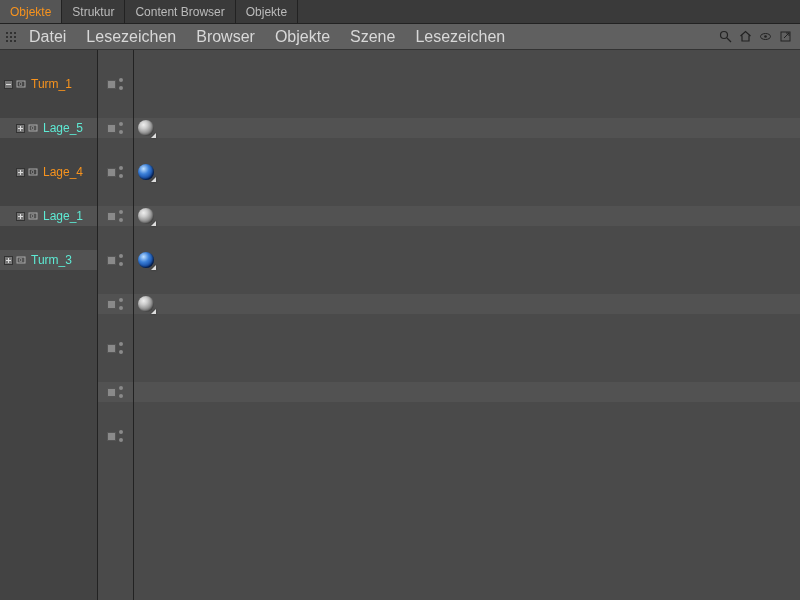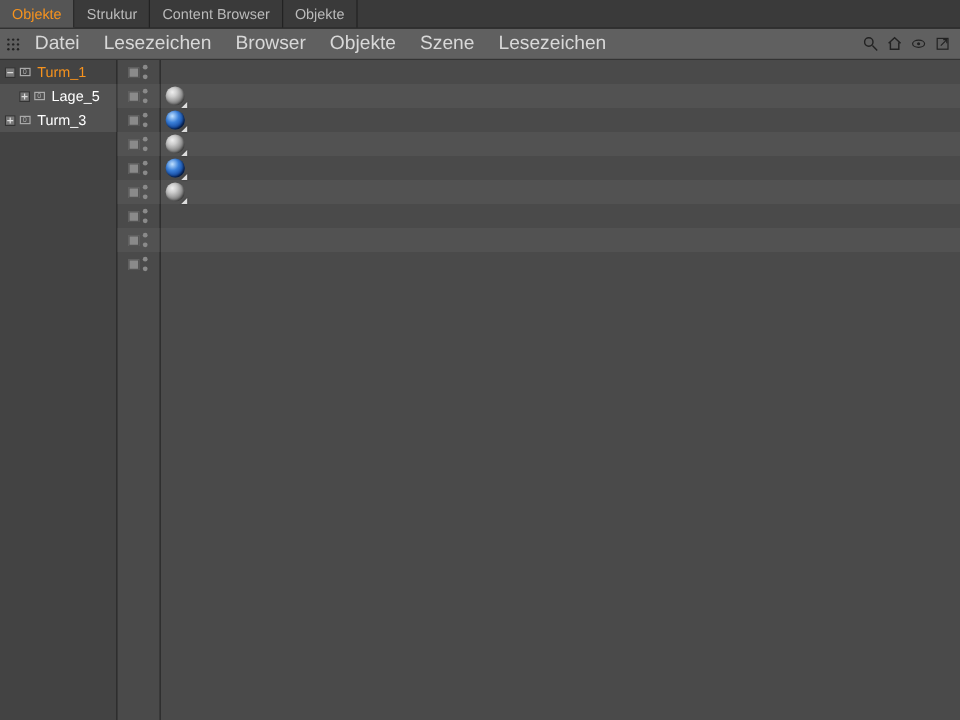--- a/index.html
+++ b/index.html
@@ -14,32 +14,32 @@
   .menubar-right { display: flex; align-items: center; gap: 6px; padding-right: 4px; }
   .menu-icon { width: 14px; height: 14px; display: flex; align-items: center; justify-content: center; color: #222; }
   .menu-item { padding: 3px 9px; font-size: 16px; color: #d8d8d8; cursor: default; }
   .right-icon { width: 14px; height: 14px; display: flex; align-items: center; justify-content: center; color: #222; }
 
   .panel { display: flex; height: calc(600px - 24px - 26px); }
   .tree-col { width: 98px; background: #434343; border-right: 1px solid #222; }
   .vis-col  { width: 36px; background: #4a4a4a; border-right: 1px solid #222; }
   .tags-col { flex: 1; background: #4a4a4a; }
 
-  .row { height: 20px; display: flex; align-items: center; }
+  .row { height: 20px; display: flex; align-items: center; margin-top: 24px; }
   .row.alt { background: #525252; }
 
   .tree-row { padding-left: 2px; }
   .indent0 { padding-left: 2px; }
   .indent1 { padding-left: 14px; }
   .tree-cell { display: flex; align-items: center; gap: 2px; }
   .expander { width: 9px; height: 9px; display: inline-flex; align-items: center; justify-content: center; }
   .obj-icon { width: 14px; height: 12px; display: inline-flex; align-items: center; justify-content: center; }
   .obj-label { font-size: 12px; }
   .sel { color: #f7931e; }
-  .norm { color: #ffffff; }
+  .norm { color: #5eead4; }
 
   .vis-cell { display: flex; align-items: center; justify-content: center; gap: 3px; width: 100%; }
   .vis-square { width: 9px; height: 9px; background: #8a8a8a; box-shadow: inset 0 0 0 1px #555; }
   .vis-dots { width: 6px; height: 12px; display: flex; flex-direction: column; justify-content: space-between; }
   .vis-dot { width: 4px; height: 4px; border-radius: 50%; background: #8a8a8a; }
 
   .tags-cell { display: flex; align-items: center; gap: 3px; padding-left: 4px; }
   .tag-ball { width: 16px; height: 16px; border-radius: 50%; display: inline-block; position: relative; }
   .tag-ball.gray { background: radial-gradient(circle at 35% 30%, #eee 0%, #ccc 25%, #888 60%, #555 100%); box-shadow: inset -1px -1px 2px rgba(0,0,0,0.5); }
   .tag-ball.blue { background: radial-gradient(circle at 35% 30%, #bfe0ff 0%, #3a7fd8 35%, #0a3a90 75%, #041f55 100%); box-shadow: inset -1px -1px 2px rgba(0,0,0,0.6); }
@@ -149,20 +149,56 @@
             </span>
             <span class="obj-icon">
               <svg width="14" height="12" viewBox="0 0 14 12">
                 <rect x="2" y="3" width="8" height="6" fill="none" stroke="#aaa"></rect>
                 <text x="4" y="8" font-size="6" fill="#aaa">0</text>
               </svg>
             </span>
             <span class="obj-label norm">Lage_5</span>
           </div>
         </div>
+        <div class="row tree-row">
+          <div class="tree-cell indent1">
+            <span class="expander">
+              <svg width="9" height="9" viewBox="0 0 9 9">
+                <rect x="0.5" y="0.5" width="8" height="8" fill="#777" stroke="#333"></rect>
+                <line x1="2" y1="4.5" x2="7" y2="4.5" stroke="#ddd"></line>
+                <line x1="4.5" y1="2" x2="4.5" y2="7" stroke="#ddd"></line>
+              </svg>
+            </span>
+            <span class="obj-icon">
+              <svg width="14" height="12" viewBox="0 0 14 12">
+                <rect x="2" y="3" width="8" height="6" fill="none" stroke="#aaa"></rect>
+                <text x="4" y="8" font-size="6" fill="#aaa">0</text>
+              </svg>
+            </span>
+            <span class="obj-label sel">Lage_4</span>
+          </div>
+        </div>
+        <div class="row tree-row alt">
+          <div class="tree-cell indent1">
+            <span class="expander">
+              <svg width="9" height="9" viewBox="0 0 9 9">
+                <rect x="0.5" y="0.5" width="8" height="8" fill="#777" stroke="#333"></rect>
+                <line x1="2" y1="4.5" x2="7" y2="4.5" stroke="#ddd"></line>
+                <line x1="4.5" y1="2" x2="4.5" y2="7" stroke="#ddd"></line>
+              </svg>
+            </span>
+            <span class="obj-icon">
+              <svg width="14" height="12" viewBox="0 0 14 12">
+                <rect x="2" y="3" width="8" height="6" fill="none" stroke="#aaa"></rect>
+                <text x="4" y="8" font-size="6" fill="#aaa">0</text>
+              </svg>
+            </span>
+            <span class="obj-label norm">Lage_1</span>
+          </div>
+        </div>
         <div class="row tree-row alt">
           <div class="tree-cell indent0">
             <span class="expander">
               <svg width="9" height="9" viewBox="0 0 9 9">
                 <rect x="0.5" y="0.5" width="8" height="8" fill="#777" stroke="#333"></rect>
                 <line x1="2" y1="4.5" x2="7" y2="4.5" stroke="#ddd"></line>
                 <line x1="4.5" y1="2" x2="4.5" y2="7" stroke="#ddd"></line>
               </svg>
             </span>
             <span class="obj-icon">

